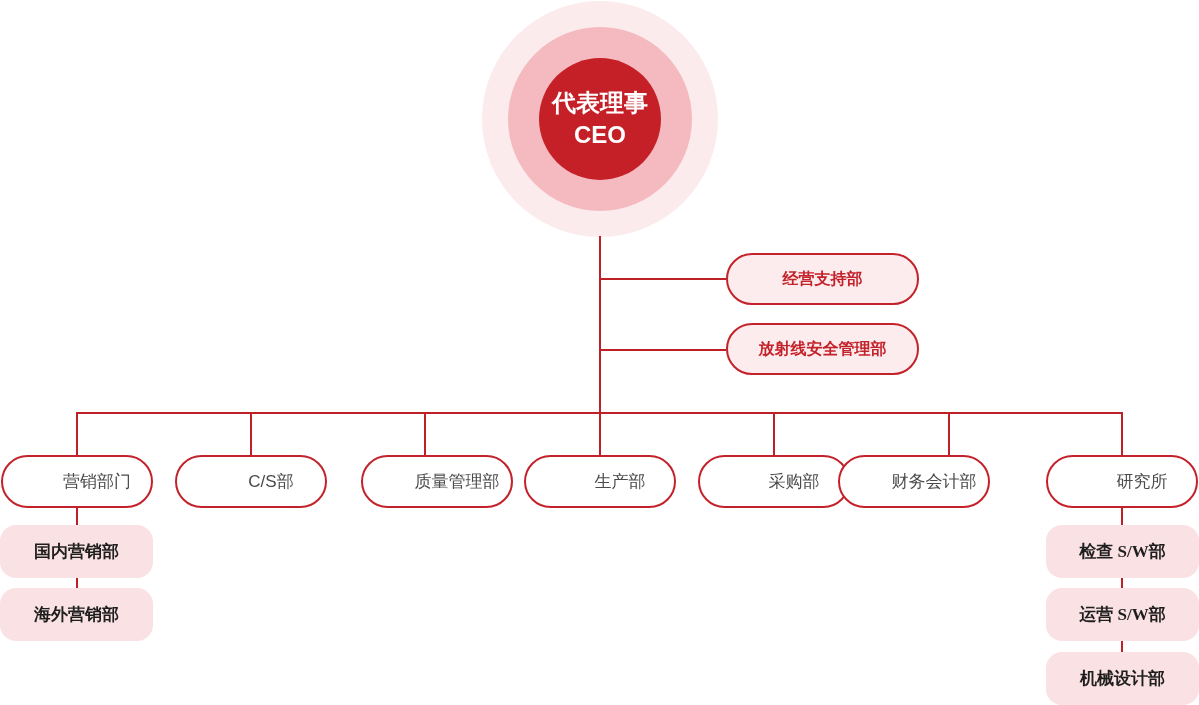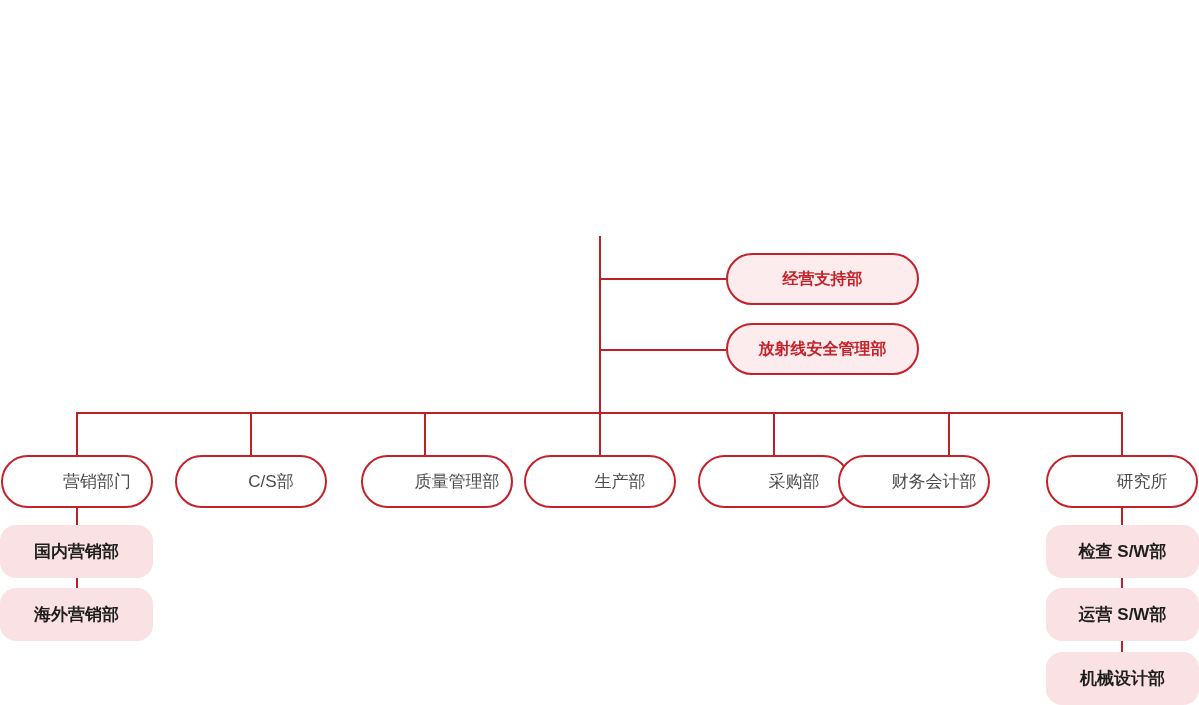--- a/index.html
+++ b/index.html
@@ -66,27 +66,36 @@
     padding-left:40px;
   }
   
   .sub-box{
     position:absolute;width:153px;height:53px;
     background:var(--sub-box-fill);
     border-radius:16px;
     display:flex;align-items:center;justify-content:center;
     color:var(--sub-text);font-size:17px;font-weight:bold;
     white-space:nowrap;
+    font-family:Liberation Serif, serif;
   }
 </style>
 </head>
 <body>
 
 <div class="canvas">
 
+  <div class="ceo-outer">
+    <div class="ceo-mid">
+      <div class="ceo-inner">
+        <div>代表理事</div>
+        <div>CEO</div>
+      </div>
+    </div>
+  </div>
 
   <div class="line v" style="left:599px;top:236px;height:178px"></div>
   <div class="line h" style="left:600px;top:278px;width:126px"></div>
   <div class="line h" style="left:600px;top:349px;width:126px"></div>
   <div class="line h" style="left:76px;top:412px;width:1047px"></div>
 
   <div class="line v" style="left:76px;top:412px;height:44px"></div>
   <div class="line v" style="left:250px;top:412px;height:44px"></div>
   <div class="line v" style="left:424px;top:412px;height:44px"></div>
   <div class="line v" style="left:599px;top:412px;height:44px"></div>

